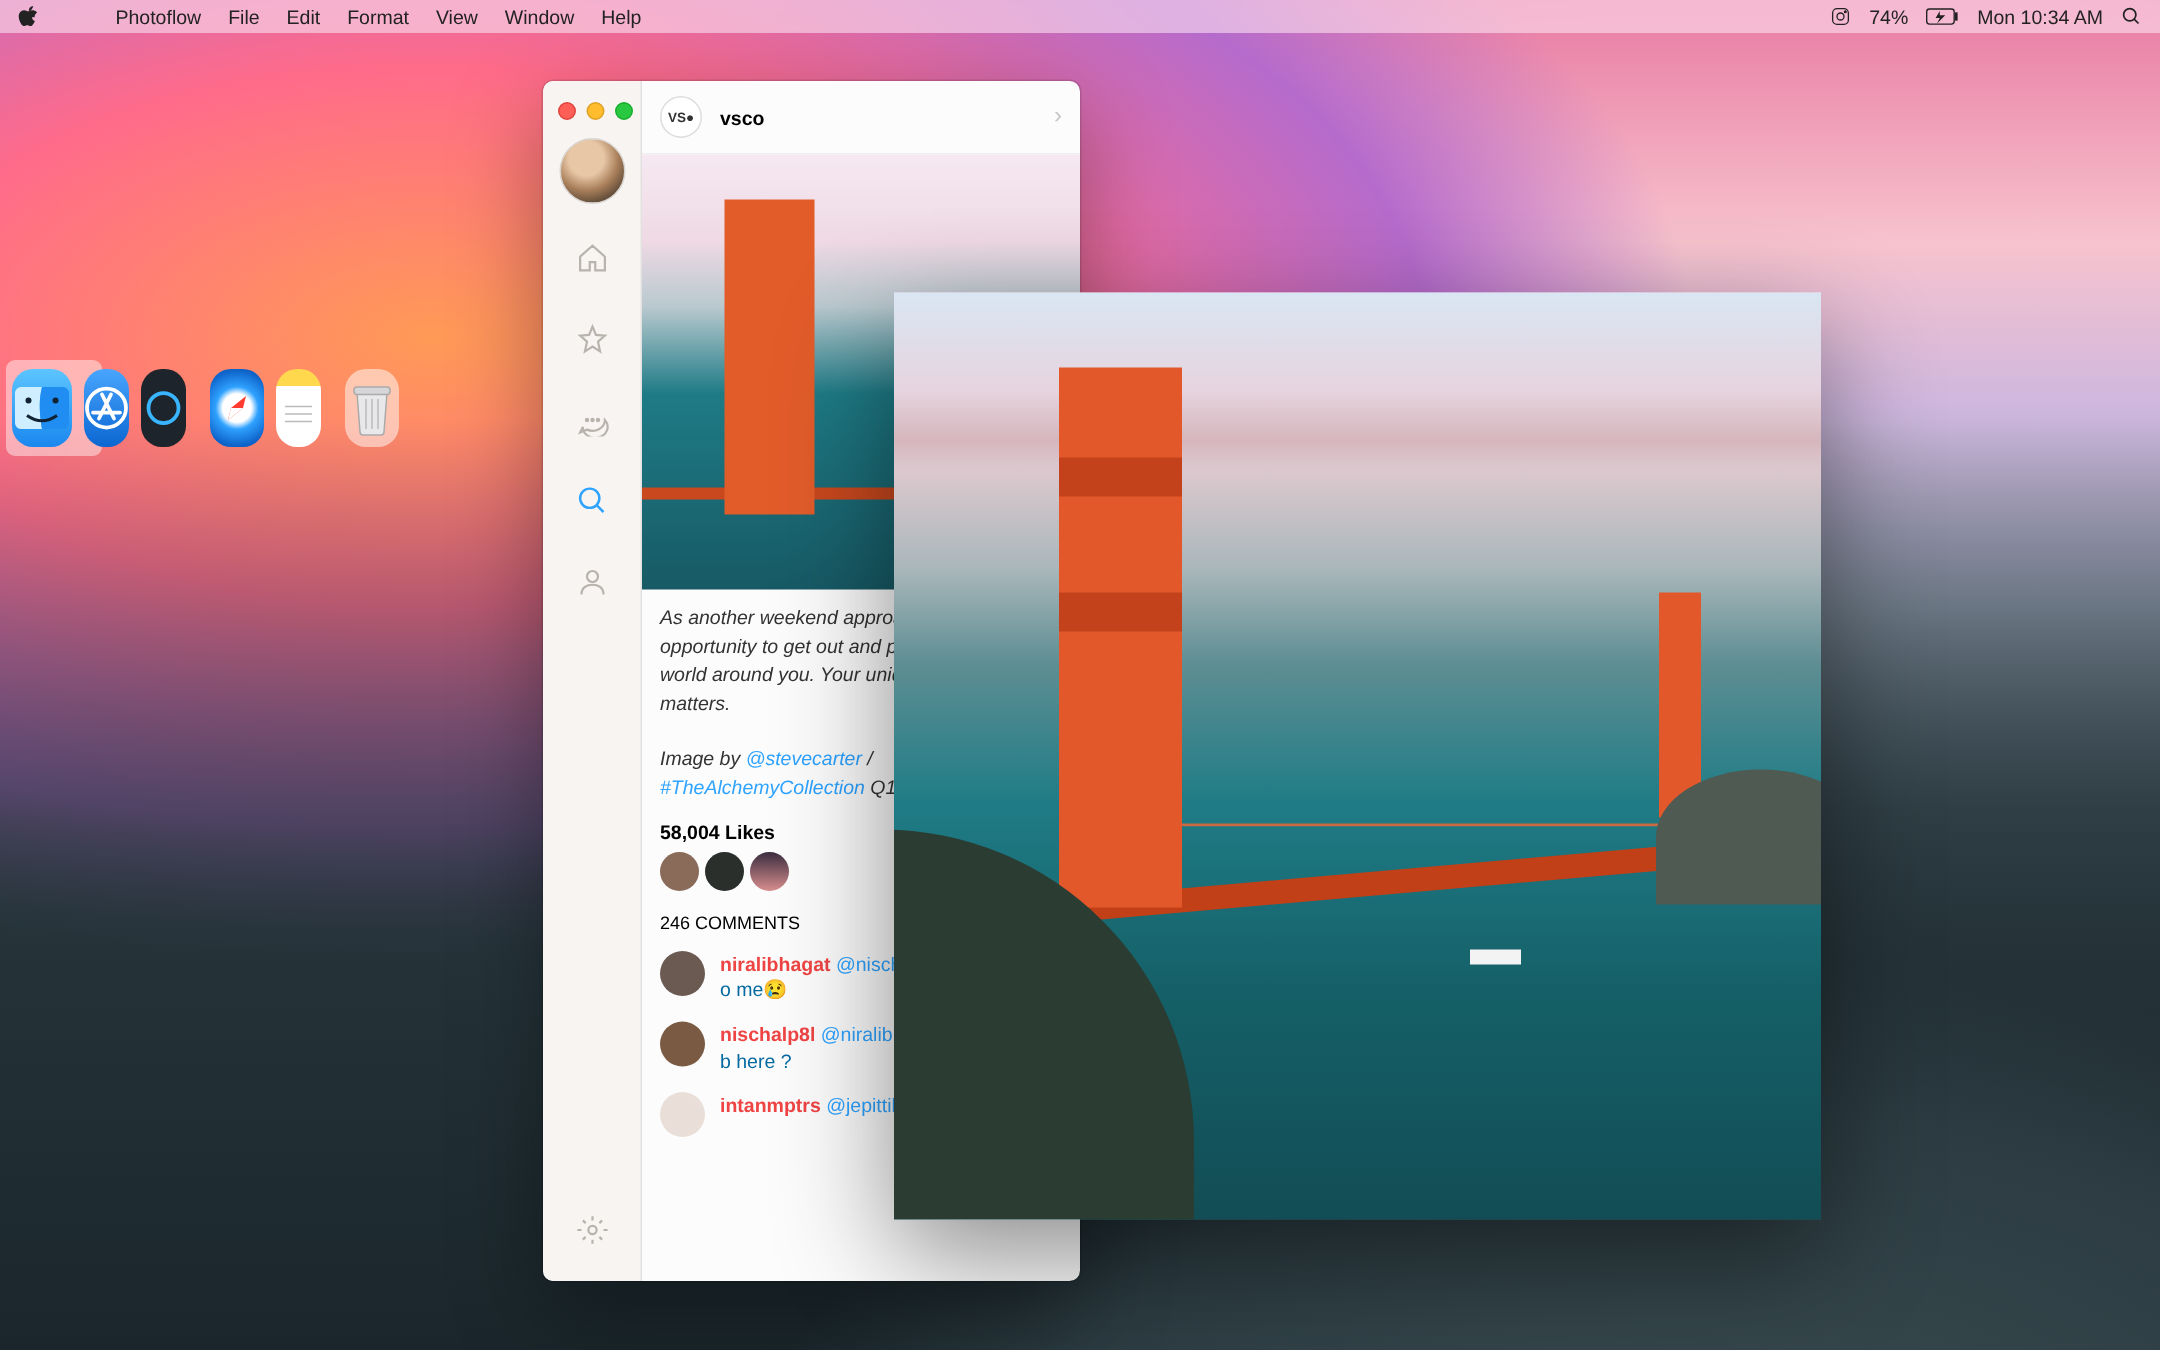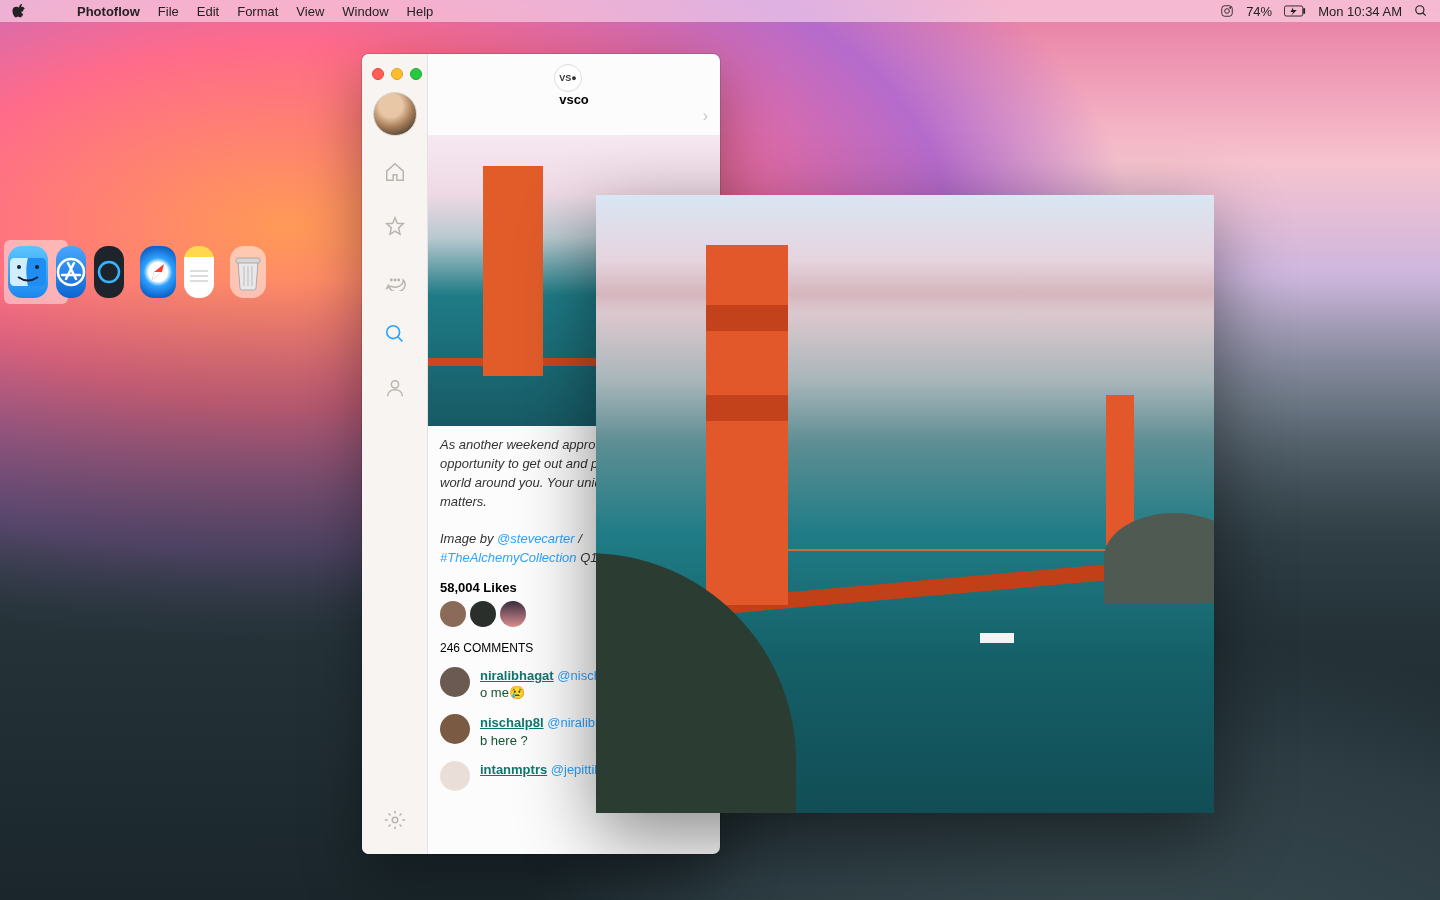--- a/index.html
+++ b/index.html
@@ -41,21 +41,21 @@
   backdrop-filter: blur(20px);
   display: flex;
   align-items: center;
   padding: 0 12px;
   font-size: 13px;
   color: #222;
   z-index: 100;
 }
 .menubar .left { display: flex; align-items: center; gap: 18px; }
 .menubar .right { margin-left: auto; display: flex; align-items: center; gap: 12px; }
-.menubar .app-name { font-weight: 700; padding-left: 33px; }
+.menubar .app-name { font-weight: 400; padding-left: 33px; }
 .menubar .apple { width: 14px; height: 14px; }
 .menubar .item { cursor: default; }
 
 
 .dock {
   position: absolute;
   left: 4px;
   top: 240px;
   width: 64px;
   background: rgba(255,255,255,0.45);
@@ -183,21 +183,20 @@
   color: #2ea3ff;
 }
 
 .post-header {
   display: flex;
   align-items: center;
   padding: 10px 12px;
   border-bottom: 1px solid #eee;
   font-size: 14px;
   position: relative;
-  flex-direction: column;
 }
 .post-header .logo {
   width: 28px; height: 28px;
   border-radius: 50%;
   background: #fff;
   border: 1px solid #ddd;
   display: flex; align-items: center; justify-content: center;
   font-size: 9px; font-weight: 700; color:#333;
   margin-right: 12px;
 }
@@ -258,23 +257,23 @@
   display: flex; gap: 10px; padding: 6px 12px;
   font-size: 13px;
   align-items: flex-start;
 }
 .comment .cavatar {
   width: 30px; height: 30px; border-radius: 50%;
   background: #6b5a52;
   flex-shrink: 0;
 }
 .comment .ctext { flex: 1; line-height: 1.35; }
-.comment .cuser { font-weight: 700; color: #0f766e; text-decoration: underline; }
+.comment .cuser { font-weight: 700; color: #ef4444; }
 .comment .cmention { color: #2ea3ff; }
-.comment .cbody { color: #14532d; }
+.comment .cbody { color: #0369a1; }
 .comment .ctime { font-size: 11px; color: #999; align-self: center; }
 
 
 .big-image {
   position: absolute;
   left: 596px;
   top: 195px;
   width: 618px;
   height: 618px;
   box-shadow: 0 24px 70px rgba(0,0,0,0.45);

